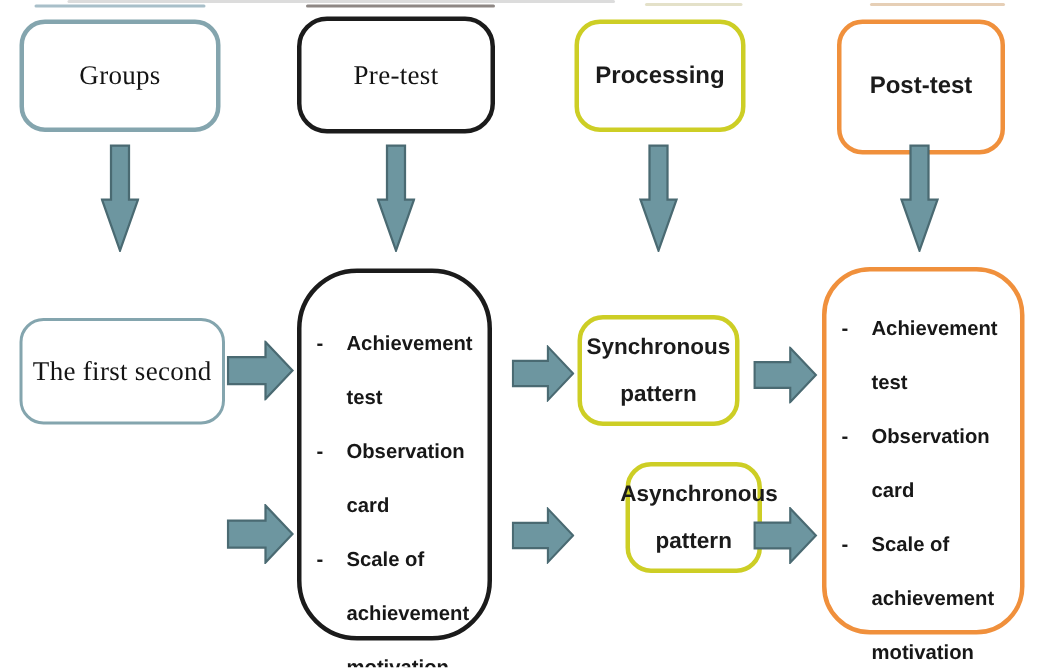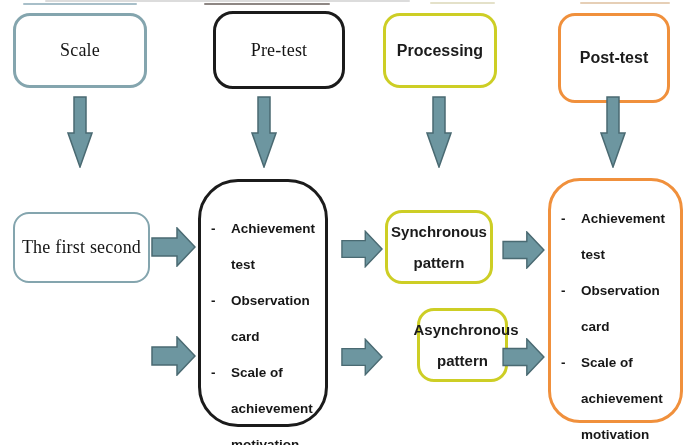--- a/index.html
+++ b/index.html
@@ -87,23 +87,23 @@
 
 <div class="canvas">
 
   <div class="artifact" style="left:45px;top:0;width:365px;height:2px;background:#dcdcdc;"></div>
   <div class="artifact" style="left:23px;top:3px;width:114px;height:2px;background:#a8bfc9;"></div>
   <div class="artifact" style="left:204px;top:3px;width:126px;height:2px;background:#8e8784;"></div>
   <div class="artifact" style="left:430px;top:2px;width:65px;height:2px;background:#e4e1c9;"></div>
   <div class="artifact" style="left:580px;top:2px;width:90px;height:2px;background:#e6cfb6;"></div>
 
   <div class="box hdr teal" style="left:13px;top:13px;width:134px;height:75px;">
-    <span class="serif-label">Scale</span>
-  </div>
-  <div class="box hdr black" style="left:213px;top:11px;width:132px;height:78px;">
+    <span class="serif-label">Groups</span>
+  </div>
+  <div class="box hdr black" style="left:198px;top:11px;width:132px;height:78px;">
     <span class="serif-label">Pre-test</span>
   </div>
   <div class="box hdr yellow" style="left:383px;top:13px;width:114px;height:75px;">
     <span class="sans-label">Processing</span>
   </div>
   <div class="box hdr orange" style="left:558px;top:13px;width:112px;height:90px;">
     <span class="sans-label">Post-test</span>
   </div>
 
   <div class="arrow" style="left:67px;top:96px;">

